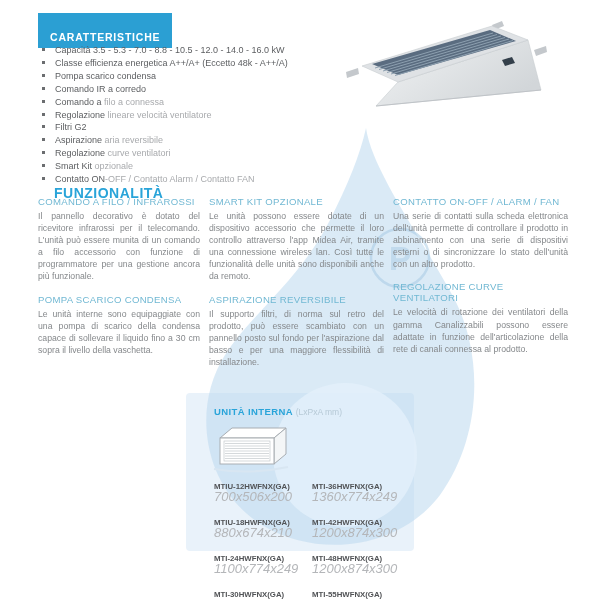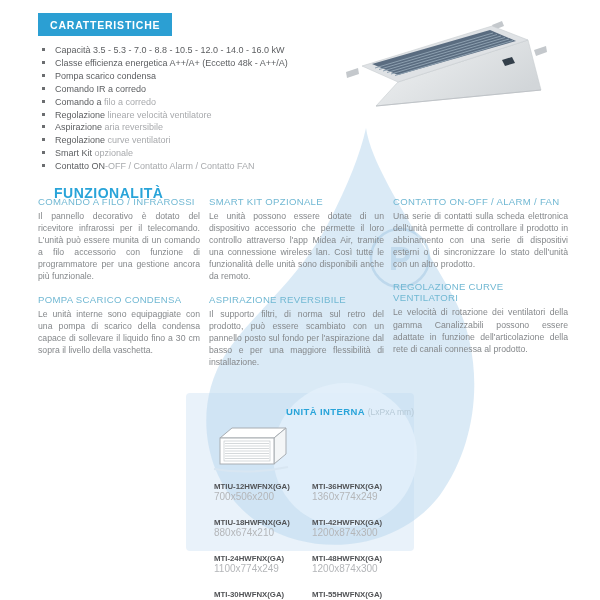--- a/index.html
+++ b/index.html
@@ -7,49 +7,49 @@
     position:relative;width:600px;height:600px;overflow:hidden;background:#fff;
     font-family:"Liberation Sans", sans-serif;
   }
   
   .panel-bg{position:absolute;left:186px;top:393px;width:228px;height:158px;
     background:#e9f2fa;border-radius:4px;z-index:0;}
   .watermark{position:absolute;left:170px;top:120px;z-index:1;pointer-events:none;}
   .layer{position:absolute;z-index:2;}
   
   .badge{left:38px;top:13px;background:#2b9fd3;color:#fff;font-size:10.5px;
-    font-weight:bold;letter-spacing:.8px;padding:6px 12px 5px 12px;}
+    font-weight:bold;letter-spacing:.8px;padding:18px 12px 5px 12px;}
   
   .features{left:42px;top:44px;width:300px;list-style:none;margin:0;padding:0;}
   .features li{display:flex;align-items:baseline;font-size:9px;line-height:12.9px;color:#5c5e61;}
   .features .dot{width:3px;height:3px;background:#6b6d70;margin-right:10px;flex:0 0 auto;
     position:relative;top:-2px;}
   .features .tail{color:#a8aaad;white-space:pre;}
   .features .lead{white-space:pre;}
   
   .product{left:342px;top:20px;}
   
   .func-title{left:38px;top:185px;font-size:14px;font-weight:bold;color:#29a4d9;letter-spacing:.5px;padding-left:16px;}
   .columns{left:38px;top:196px;width:530px;display:flex;gap:9px;}
   .col{flex:0 0 auto;}
   .col1{width:162px;} .col2{width:175px;} .col3{width:175px;}
   .blk{margin-bottom:11px;}
   .blk h3{margin:0 0 3px 0;font-size:9.6px;font-weight:normal;color:#71b8d3;letter-spacing:.3px;}
   .blk p{margin:0;font-size:8.7px;line-height:12.1px;color:#85888b;text-align:justify;}
   
   .panel-content{left:186px;top:393px;width:228px;height:158px;box-sizing:border-box;
     padding:13px 0 0 28px;}
-  .iu-title{font-size:9.5px;text-align:right;}
+  .iu-title{font-size:9.5px;}
   .iu-title .t1{color:#29a4d9;font-weight:bold;letter-spacing:.4px;}
   .iu-title .t2{color:#b6c9d6;font-size:8.5px;}
   .iu-drawing{margin:7px 0 4px -4px;}
   .models{display:grid;grid-template-rows:repeat(4,24px);grid-auto-flow:column;
     grid-template-columns:86px 86px;gap:12px;}
   .model .name{display:block;font-size:7.8px;font-weight:bold;color:#515356;line-height:10px;}
-  .model .dims{display:block;font-size:10px;color:#b4b6b9;line-height:10px;}
+  .model .dims{display:block;font-size:13px;color:#b4b6b9;line-height:10px;font-style:italic;}
 </style>
 </head>
 <body>
 
 <div class="page">
 
   <div class="panel-bg"></div>
 
   <svg class="watermark" width="330" height="450" viewBox="0 0 330 450">
     <path d="M196,8 C202,50 250,115 285,180 C315,240 310,320 270,375 C230,428 150,440 92,405
@@ -78,26 +78,31 @@
         <span class="tail"></span>
       </li>
     <li>
         <span class="dot"></span>
         <span class="lead">Comando IR a corredo</span>
         <span class="tail"></span>
       </li>
     <li>
         <span class="dot"></span>
         <span class="lead">Comando a </span>
-        <span class="tail">filo a corredo</span>
+        <span class="tail">filo a connessa</span>
       </li>
     <li>
         <span class="dot"></span>
         <span class="lead">Regolazione </span>
         <span class="tail">lineare velocità ventilatore</span>
+      </li>
+    <li>
+        <span class="dot"></span>
+        <span class="lead">Filtri G2</span>
+        <span class="tail"></span>
       </li>
     <li>
         <span class="dot"></span>
         <span class="lead">Aspirazione </span>
         <span class="tail">aria reversibile</span>
       </li>
     <li>
         <span class="dot"></span>
         <span class="lead">Regolazione </span>
         <span class="tail">curve ventilatori</span>

